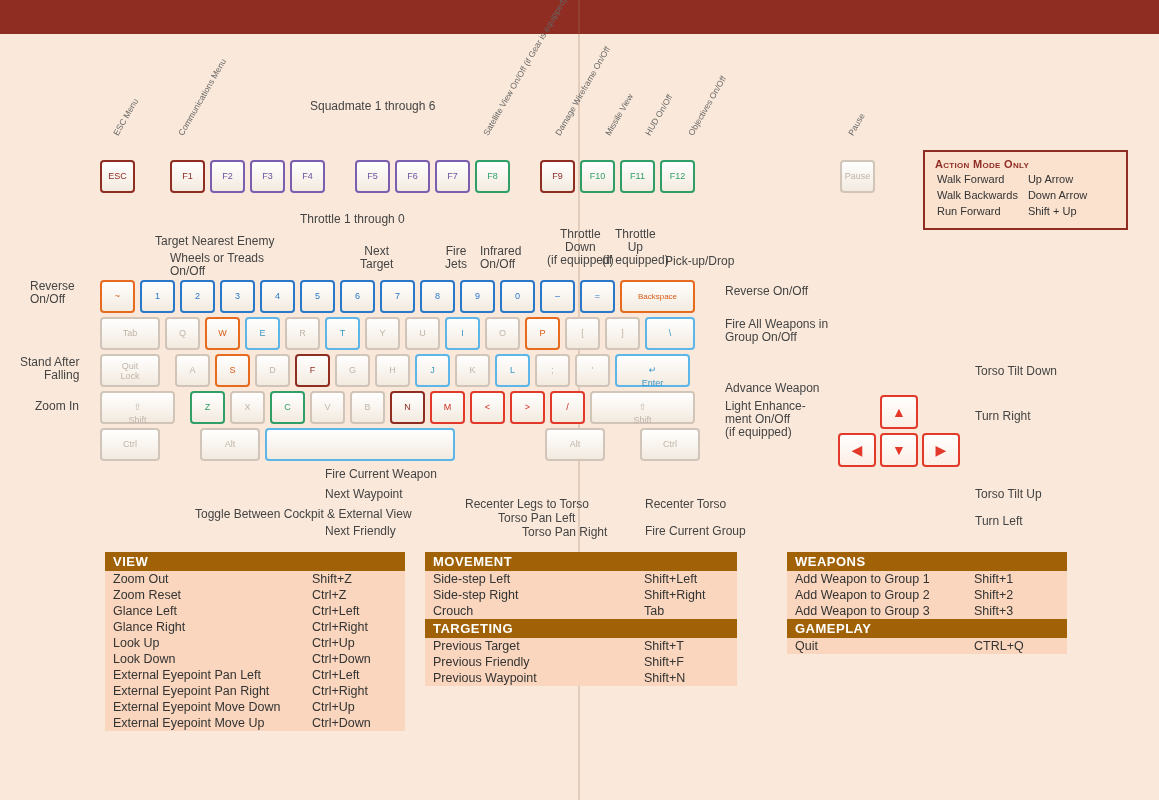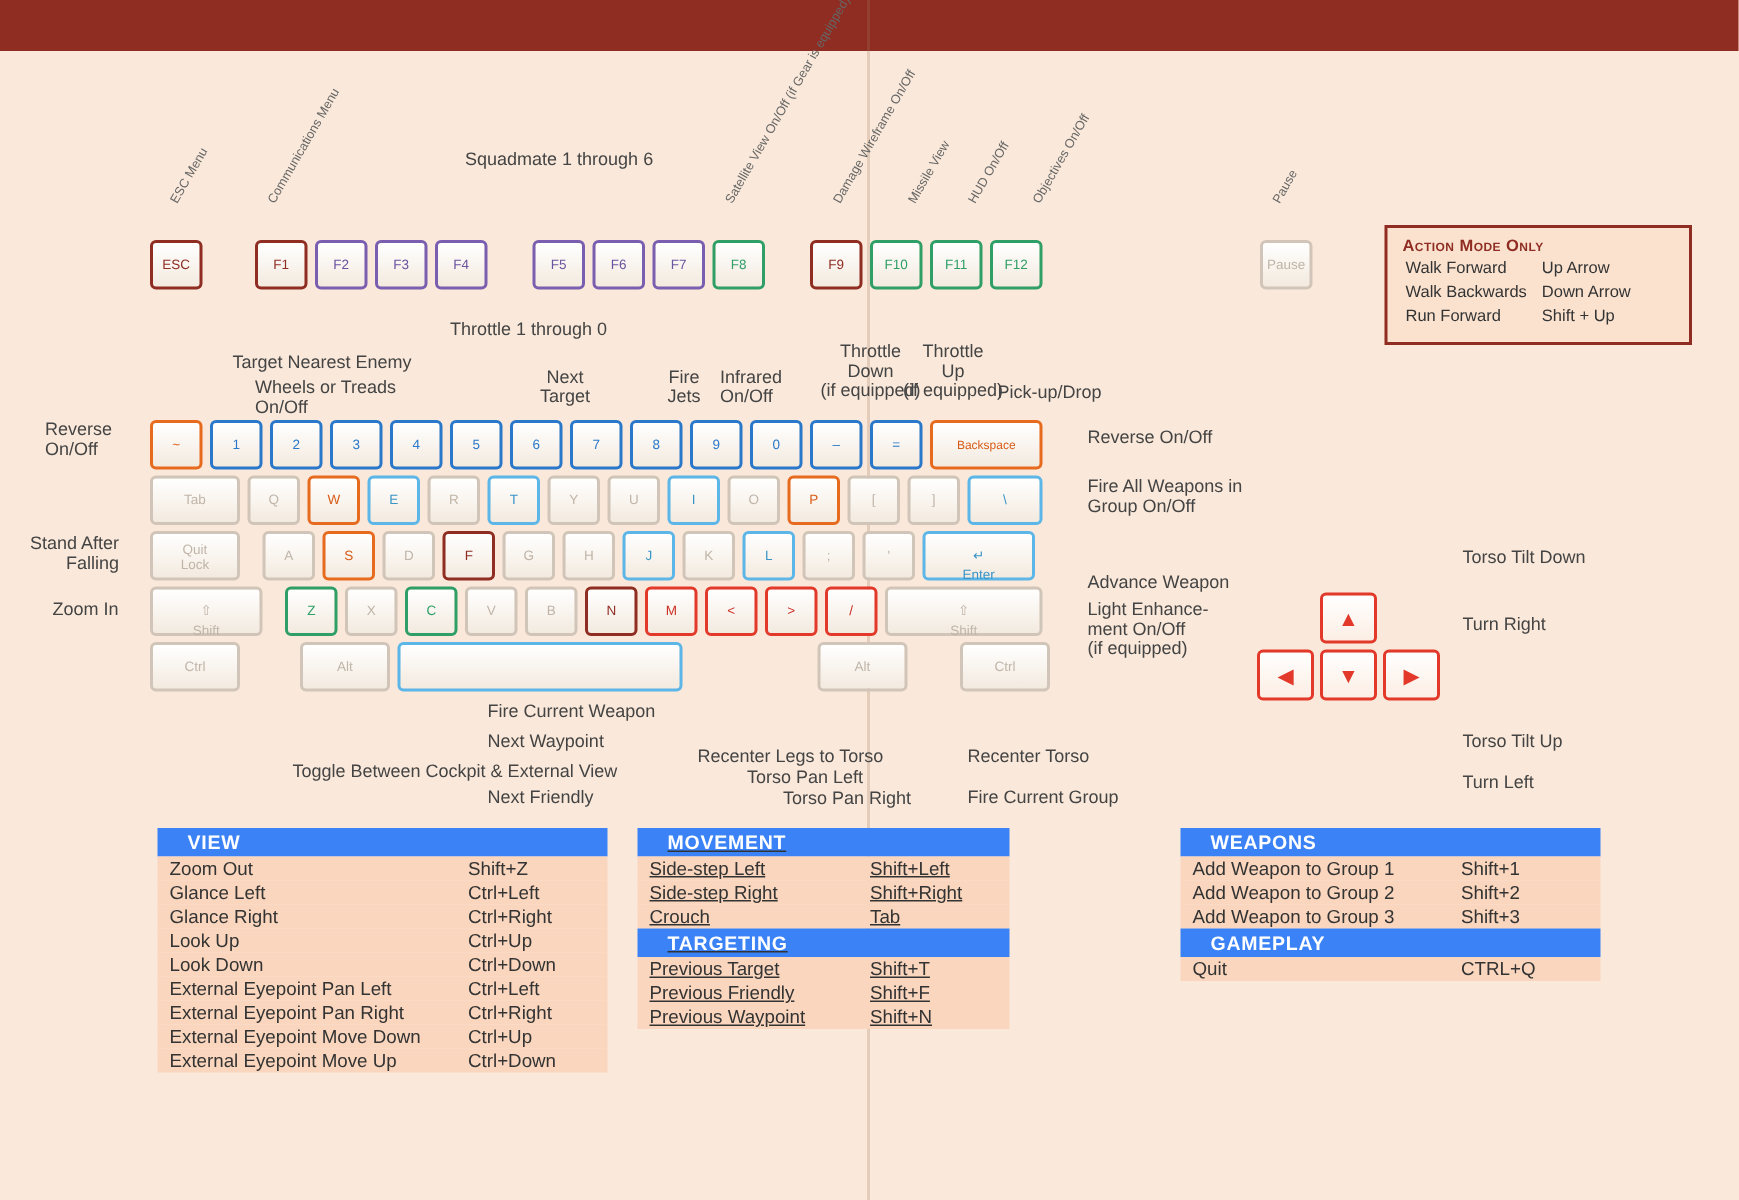--- a/index.html
+++ b/index.html
@@ -48,21 +48,21 @@
     border:2px solid #8f2d23;
     background:#fae2cf;
     padding:6px 10px 8px;
     font-size:11px;
   }
   .amode .hd { font-weight:bold; color:#8f2d23; letter-spacing:.3px; font-variant:small-caps; }
   .amode table td { padding:1px 8px 1px 0; font-size:11px; color:#333;}
 
   
   .panel { position:absolute; width:300px; }
-  .panel .hdr { background:#3b82f6; color:#fff; font-weight:bold; font-size:13px; padding:2px 20px; letter-spacing:.5px; font-variant:small-caps;}
+  .panel .hdr { background:#a16207; color:#fff; font-weight:bold; font-size:13px; padding:2px 8px; letter-spacing:.5px; font-variant:small-caps;}
   .panel .row { display:flex; background:#f9d6bd; padding:1px 8px; font-size:12.5px; }
   .panel .row .a { flex:1 1 auto; }
   .panel .row .b { flex:0 0 85px; }
 
   
   .arrowkey {
     position:absolute; width:38px; height:34px;
     border:2px solid #e2392b; border-radius:4px;
     background:linear-gradient(#fff,#fceee4);
     display:flex; align-items:center; justify-content:center;
@@ -383,20 +383,24 @@
 <div class="lbl" style="left:975px; top:515px;">Turn Left</div>
 
 <div class="panel" style="left:105px; top:552px; width:300px;">
   <div class="hdr">VIEW</div>
   <div>
       <div class="row">
         <span class="a">Zoom Out</span>
         <span class="b">Shift+Z</span>
       </div>
       <div class="row">
+        <span class="a">Zoom Reset</span>
+        <span class="b">Ctrl+Z</span>
+      </div>
+      <div class="row">
         <span class="a">Glance Left</span>
         <span class="b">Ctrl+Left</span>
       </div>
       <div class="row">
         <span class="a">Glance Right</span>
         <span class="b">Ctrl+Right</span>
       </div>
       <div class="row">
         <span class="a">Look Up</span>
         <span class="b">Ctrl+Up</span>
@@ -417,21 +421,21 @@
         <span class="a">External Eyepoint Move Down</span>
         <span class="b">Ctrl+Up</span>
       </div>
       <div class="row">
         <span class="a">External Eyepoint Move Up</span>
         <span class="b">Ctrl+Down</span>
       </div>
     </div>
 </div>
 
-<div class="panel" style="left:425px; top:552px; width:248px;text-decoration:underline;">
+<div class="panel" style="left:425px; top:552px; width:312px;">
   <div class="hdr">MOVEMENT</div>
   <div>
       <div class="row">
         <span class="a">Side-step Left</span>
         <span class="b">Shift+Left</span>
       </div>
       <div class="row">
         <span class="a">Side-step Right</span>
         <span class="b">Shift+Right</span>
       </div>

